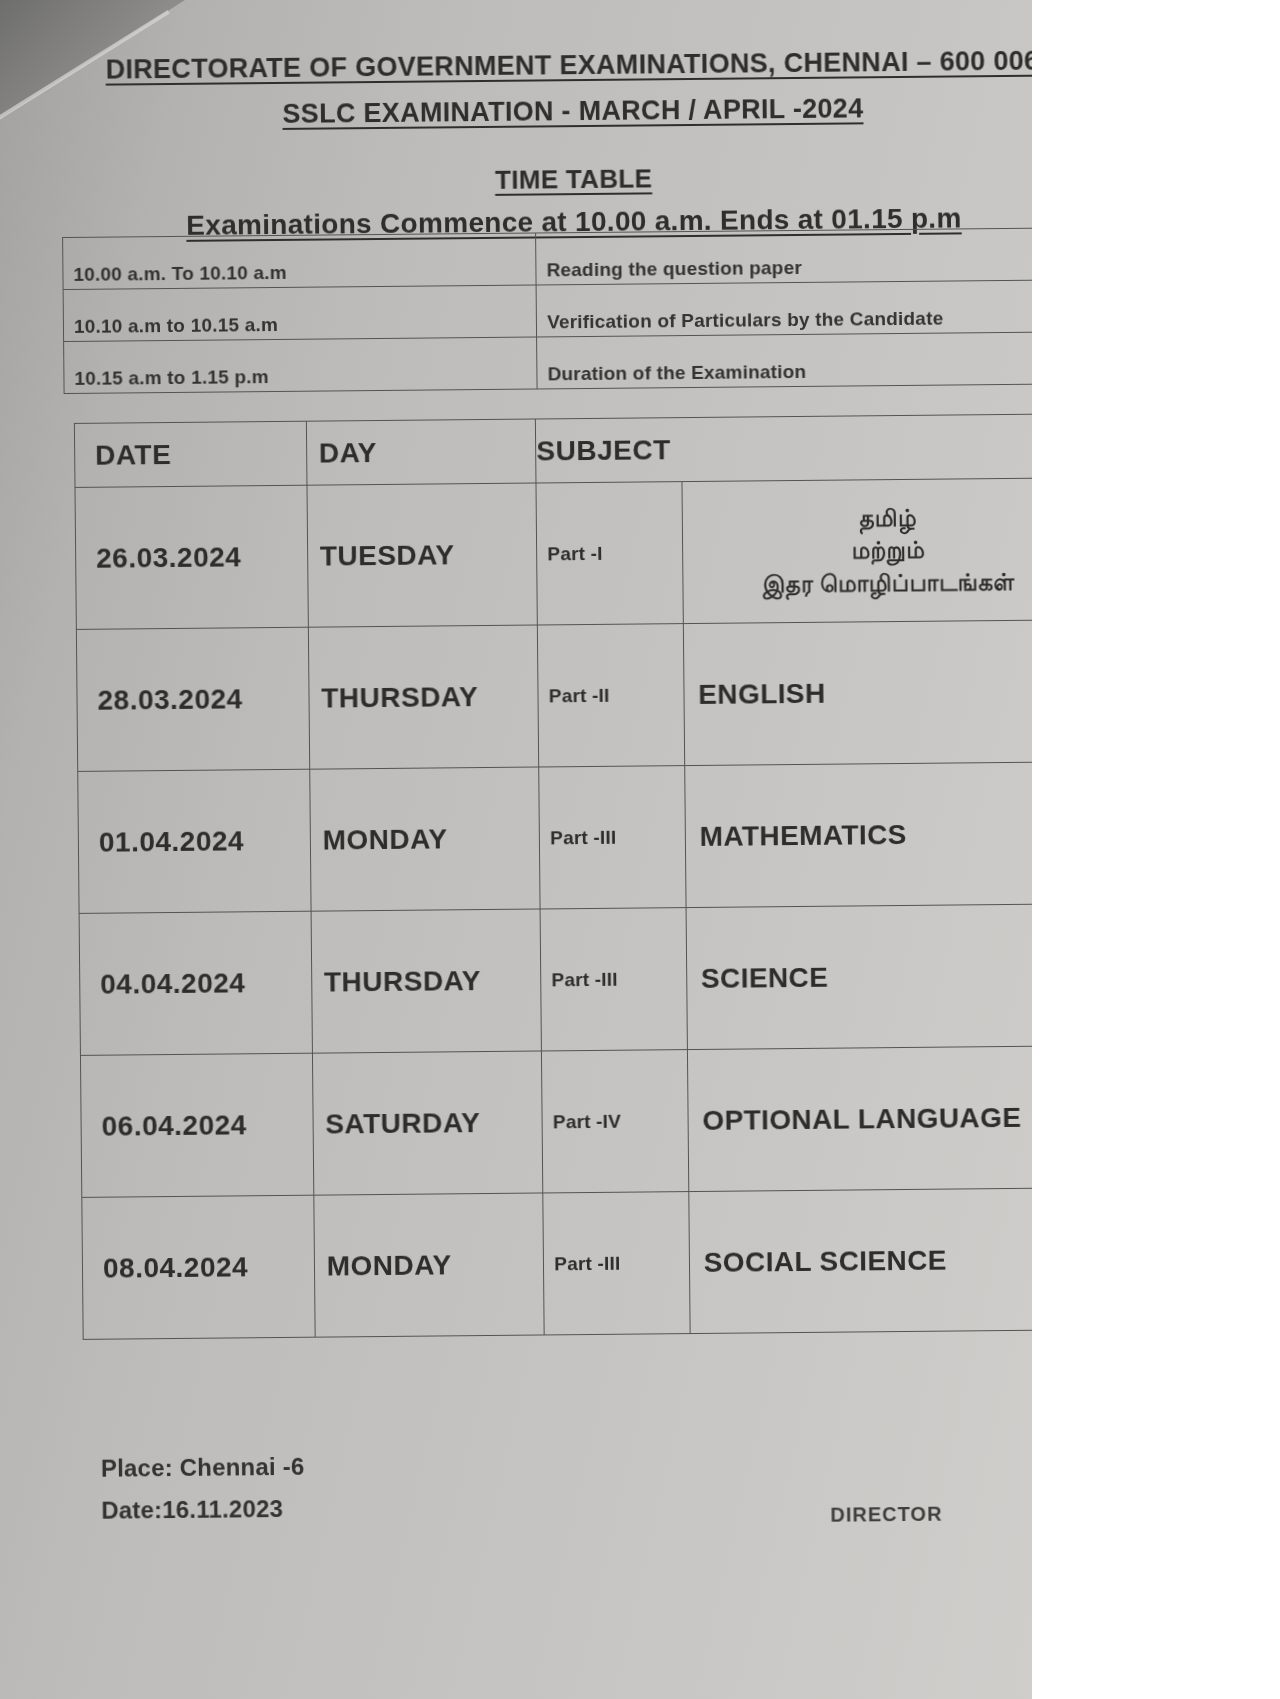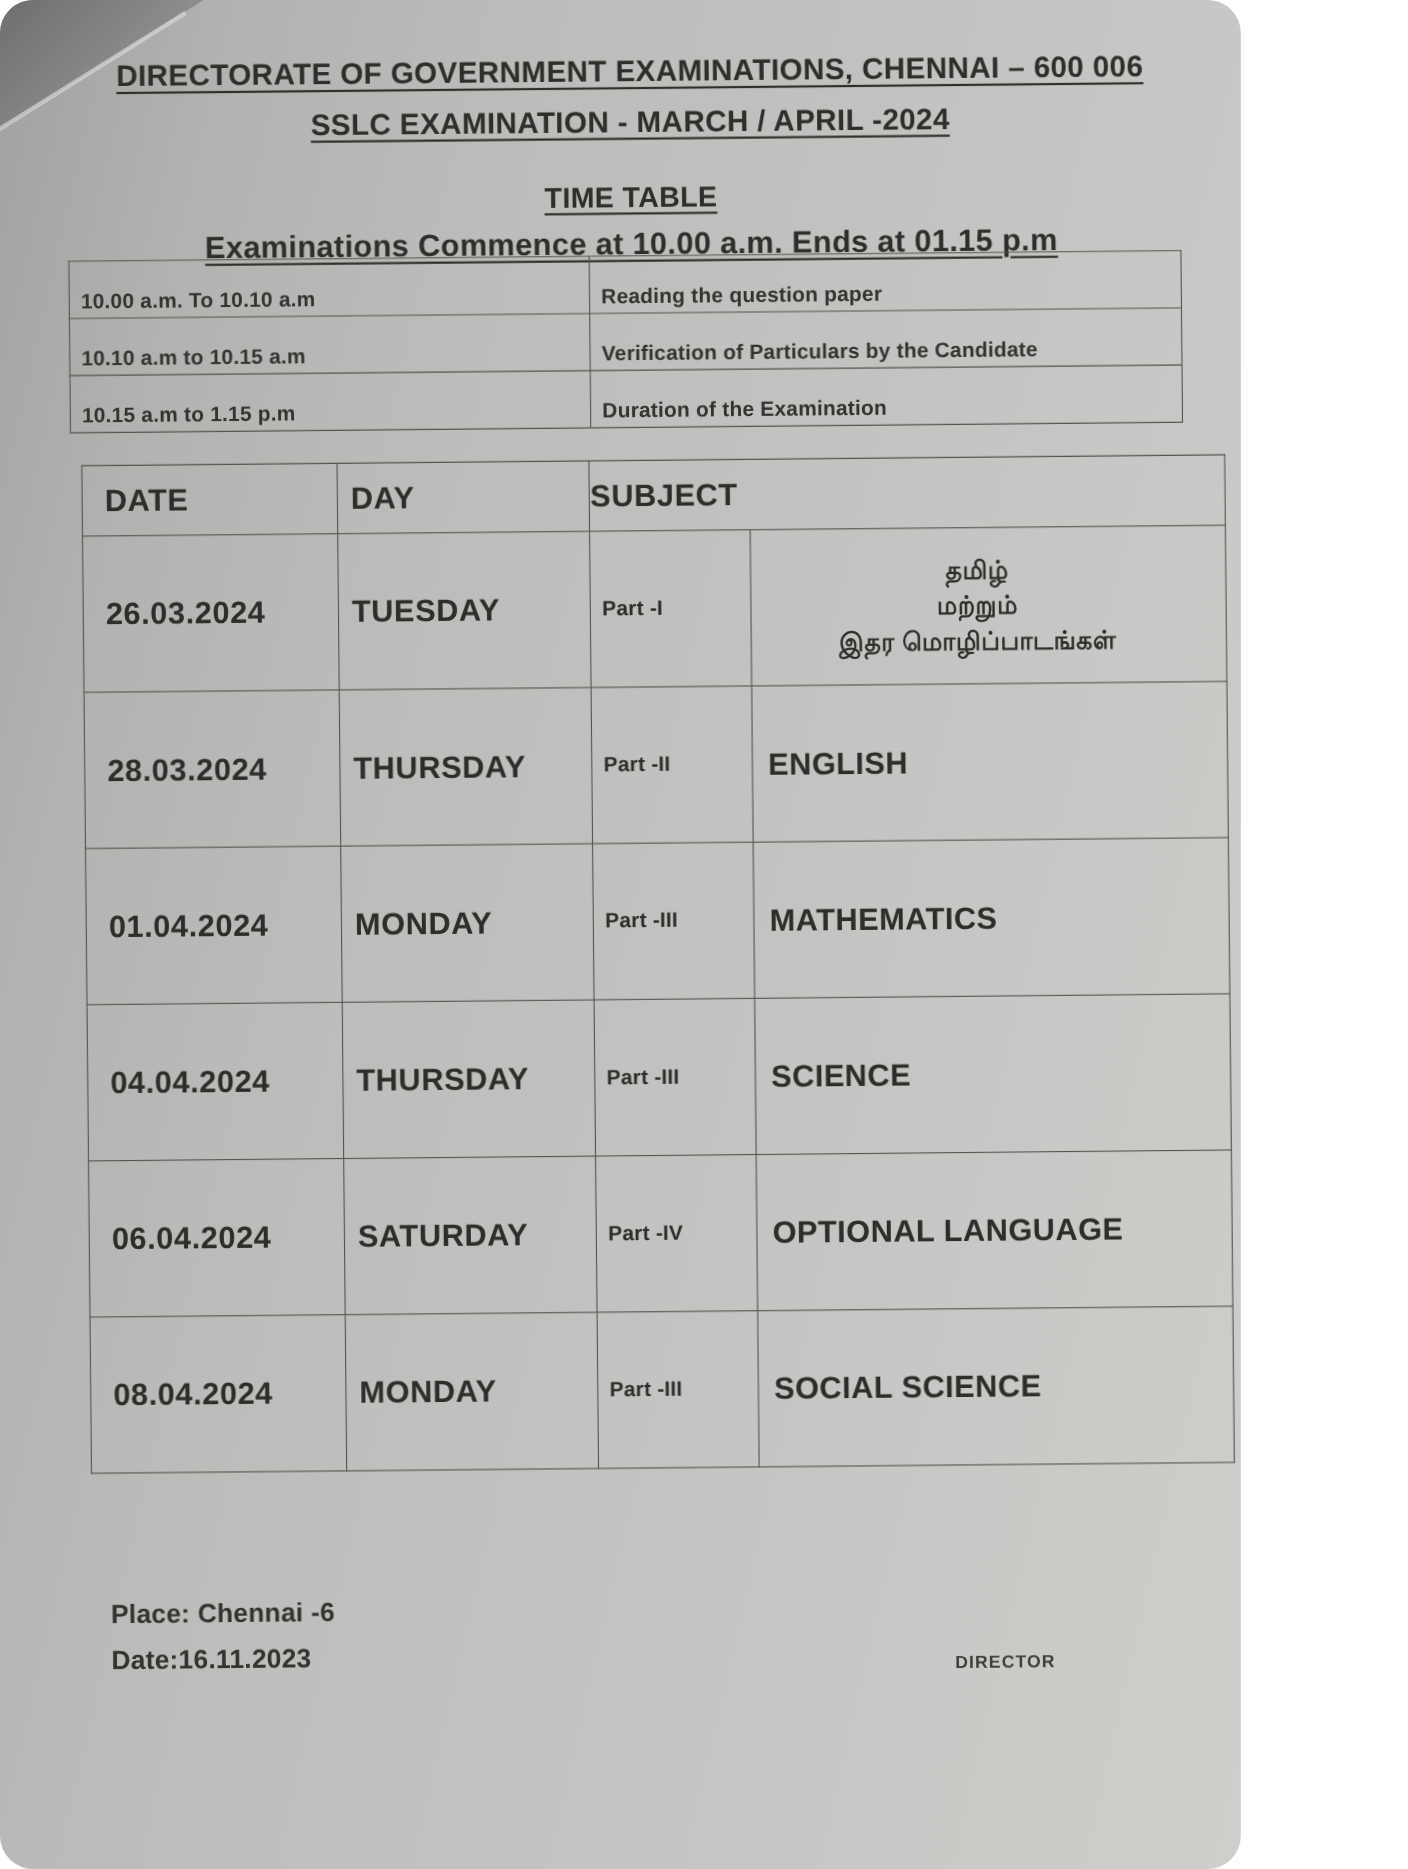--- a/index.html
+++ b/index.html
@@ -7,27 +7,26 @@
   html, body {
     width: 1280px;
     height: 1699px;
     overflow: hidden;
     font-family: "Liberation Sans", sans-serif;
   }
 
   
   .photo {
     position: relative;
-    width: 1128px;
+    width: 1032px;
     height: 1699px;
     background: linear-gradient(103deg,
       #a2a19f 0%, #b3b2b0 14%, #bdbcba 32%,
       #c3c2c0 55%, #c9c8c6 78%, #cfcecb 100%);
     overflow: hidden;
-    border-radius: 30px;
   }
 
   
   .corner-shadow {
     position: absolute;
     top: 0; left: 0;
     width: 185px; height: 118px;
     background: linear-gradient(135deg, #6e6e6c 0%, #8b8a88 55%, #a4a3a1 100%);
     clip-path: polygon(0 0, 100% 0, 0 100%);
   }
@@ -132,22 +131,22 @@
   .footer-left {
     position: absolute;
     left: 95px; top: 1450px;
     font-size: 24px;
     color: #343330;
     letter-spacing: .2px;
   }
   .footer-left .line { display: block; margin-bottom: 14px; }
   .footer-director {
     position: absolute;
-    left: 862px; top: 1506px;
-    font-size: 16px;
+    left: 824px; top: 1506px;
+    font-size: 20px;
     color: #403f3c;
     letter-spacing: 1px;
   }
 </style>
 </head>
 <body>
 
 <div class="photo">
   <div class="corner-shadow"></div>
   <div class="corner-edge"></div>

